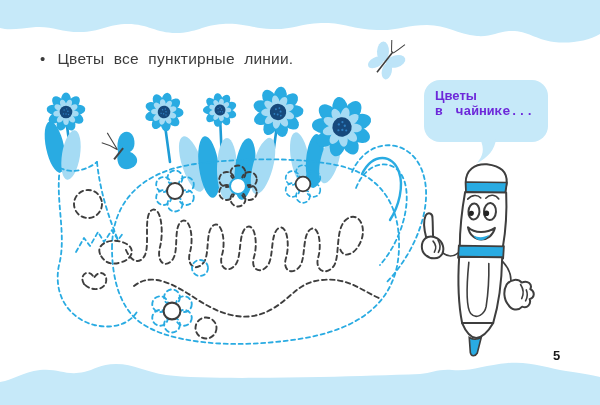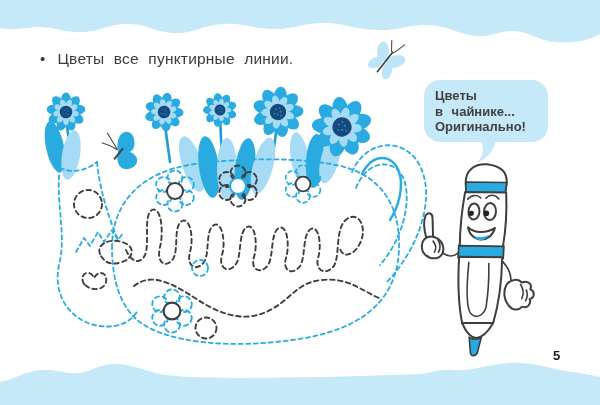--- a/index.html
+++ b/index.html
@@ -3,23 +3,23 @@
 <meta charset="utf-8">
 <style>
   html,body{margin:0;padding:0;}
   body{width:600px;height:405px;position:relative;overflow:hidden;background:#ffffff;
        font-family:"Liberation Sans", sans-serif;}
   .abs{position:absolute;}
   .instruction{left:40px;top:50px;display:flex;align-items:baseline;gap:12px;
        color:#3b3b3b;font-size:15.5px;letter-spacing:.2px;word-spacing:5px;}
   .instruction .bullet{font-size:15px;}
   .bubble{left:424px;top:80px;width:124px;height:62px;background:#c6e9f9;border-radius:16px;
-       box-sizing:border-box;padding:8px 11px;color:#404040;font-weight:bold;
+       box-sizing:border-box;padding:8px 11px;color:#6d28d9;font-weight:bold;
        font-size:13px;line-height:15.5px;}
-  .bubble .line2{word-spacing:5px;}
+  .bubble .line2{word-spacing:5px;font-family:Liberation Mono, monospace;}
   .page-number{left:553px;top:348px;color:#1a1a1a;font-weight:bold;font-size:13px;}
   svg{display:block;}
   .dash-blue{fill:none;stroke:#29abe2;stroke-width:1.8;stroke-dasharray:4 3.5;stroke-linecap:round;stroke-linejoin:round;}
   .dash-black{fill:none;stroke:#3e3e3e;stroke-width:1.9;stroke-dasharray:4.5 3.5;stroke-linecap:round;stroke-linejoin:round;}
   .solid-blue{fill:none;stroke:#29abe2;stroke-width:2.4;stroke-linecap:round;}
   .ink{fill:#ffffff;stroke:#3e3e3e;stroke-width:2;stroke-linejoin:round;stroke-linecap:round;}
   .ink-thin{fill:none;stroke:#3e3e3e;stroke-width:1.6;stroke-linejoin:round;stroke-linecap:round;}
 </style>
 </head>
 <body>
@@ -160,21 +160,20 @@
     <use href="#df-blue" transform="translate(175,191)"></use>
     <use href="#df-black" transform="translate(238,186)"></use>
     <use href="#df-blue" transform="translate(303,184) scale(0.92)"></use>
     <use href="#df-blue" transform="translate(172,311) scale(1.05)"></use>
   </g>
 </svg>
 
 <div class="abs bubble">
   <div>Цветы</div>
   <div class="line2">в чайнике...</div>
-  <div>Оригинально!</div>
 </div>
 <svg class="abs" style="left:476px;top:139px" width="26" height="26" viewBox="0 0 26 26">
   <path fill="#c6e9f9" d="M4,0 C9,10 7,17 1,24 C12,19 19,10 20,0 Z"></path>
 </svg>
 
 <svg class="abs" style="left:415px;top:150px" width="135" height="215" viewBox="415 150 135 215">
   <g transform="rotate(3.5 480 260)">
 
     <path class="ink-thin" d="M442,255 C449,260 455,258 460,252" stroke-width="2"></path>
     <path class="ink-thin" d="M499,257 C508,264 513,272 512,282" stroke-width="2"></path>

